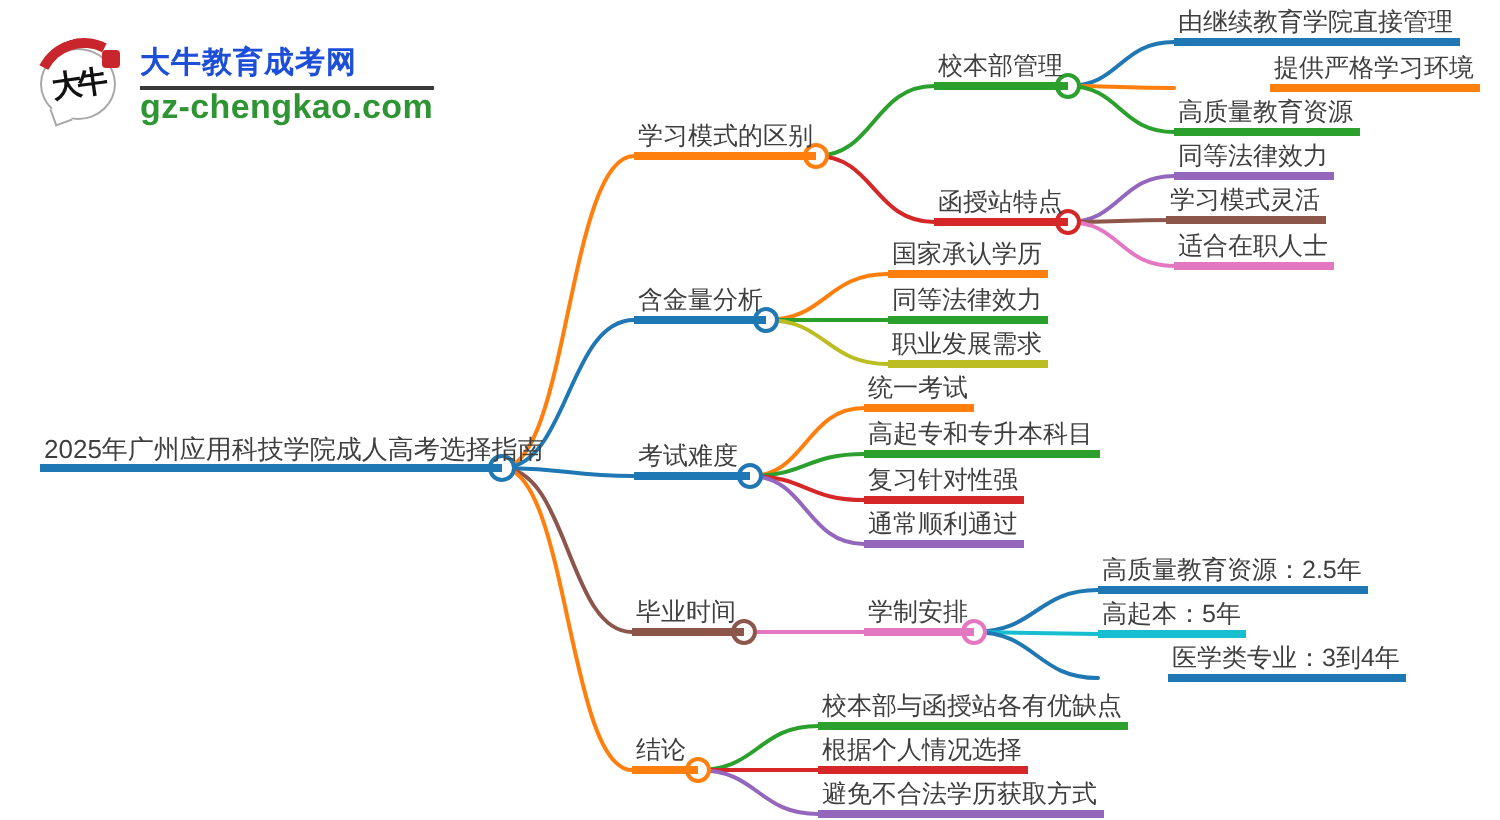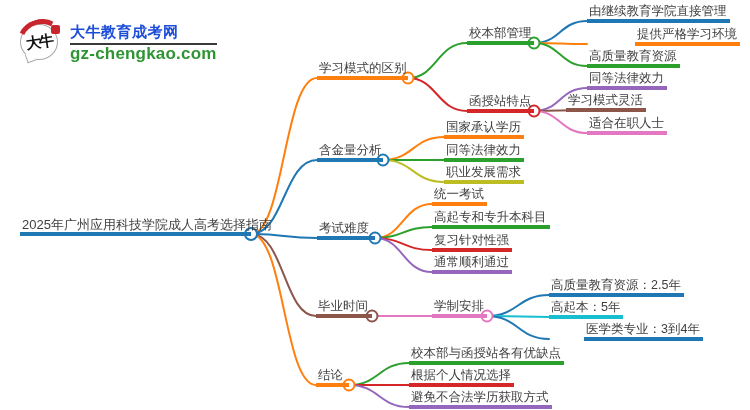--- a/index.html
+++ b/index.html
@@ -128,21 +128,21 @@
 
 <div class="node root" style="left: 20px; top: 217px; width: 231px; border-bottom-color: rgb(31, 119, 180);">2025年广州应用科技学院成人高考选择指南</div>
 
 <div class="node" style="left: 317px; top: 61px; width: 91px; border-bottom-color: rgb(255, 127, 14);">学习模式的区别</div>
 <div class="node" style="left: 467px; top: 26px; width: 67px; border-bottom-color: rgb(44, 160, 44);">校本部管理</div>
 <div class="node" style="left: 587px; top: 4px; border-bottom-color: rgb(31, 119, 180);">由继续教育学院直接管理</div>
 <div class="node" style="left: 587px; top: 27px; border-bottom-color: rgb(255, 127, 14); margin-left: 48px;">提供严格学习环境</div>
 <div class="node" style="left: 587px; top: 49px; border-bottom-color: rgb(44, 160, 44);">高质量教育资源</div>
 <div class="node" style="left: 467px; top: 94px; width: 67px; border-bottom-color: rgb(214, 39, 40);">函授站特点</div>
 <div class="node" style="left: 587px; top: 71px; border-bottom-color: rgb(148, 103, 189);">同等法律效力</div>
-<div class="node" style="left: 566px; top: 93px; border-bottom-color: rgb(140, 86, 75); text-align: right;">学习模式灵活</div>
+<div class="node" style="left: 583px; top: 93px; border-bottom-color: rgb(140, 86, 75); text-align: right;">学习模式灵活</div>
 <div class="node" style="left: 587px; top: 116px; border-bottom-color: rgb(227, 119, 194);">适合在职人士</div>
 
 <div class="node" style="left: 317px; top: 143px; width: 66px; border-bottom-color: rgb(31, 119, 180);">含金量分析</div>
 <div class="node" style="left: 444px; top: 120px; border-bottom-color: rgb(255, 127, 14);">国家承认学历</div>
 <div class="node" style="left: 444px; top: 143px; border-bottom-color: rgb(44, 160, 44);">同等法律效力</div>
 <div class="node" style="left: 444px; top: 165px; border-bottom-color: rgb(188, 189, 34);">职业发展需求</div>
 
 <div class="node" style="left: 317px; top: 221px; width: 58px; border-bottom-color: rgb(31, 119, 180);">考试难度</div>
 <div class="node" style="left: 432px; top: 187px; border-bottom-color: rgb(255, 127, 14);">统一考试</div>
 <div class="node" style="left: 432px; top: 210px; border-bottom-color: rgb(44, 160, 44);">高起专和专升本科目</div>

